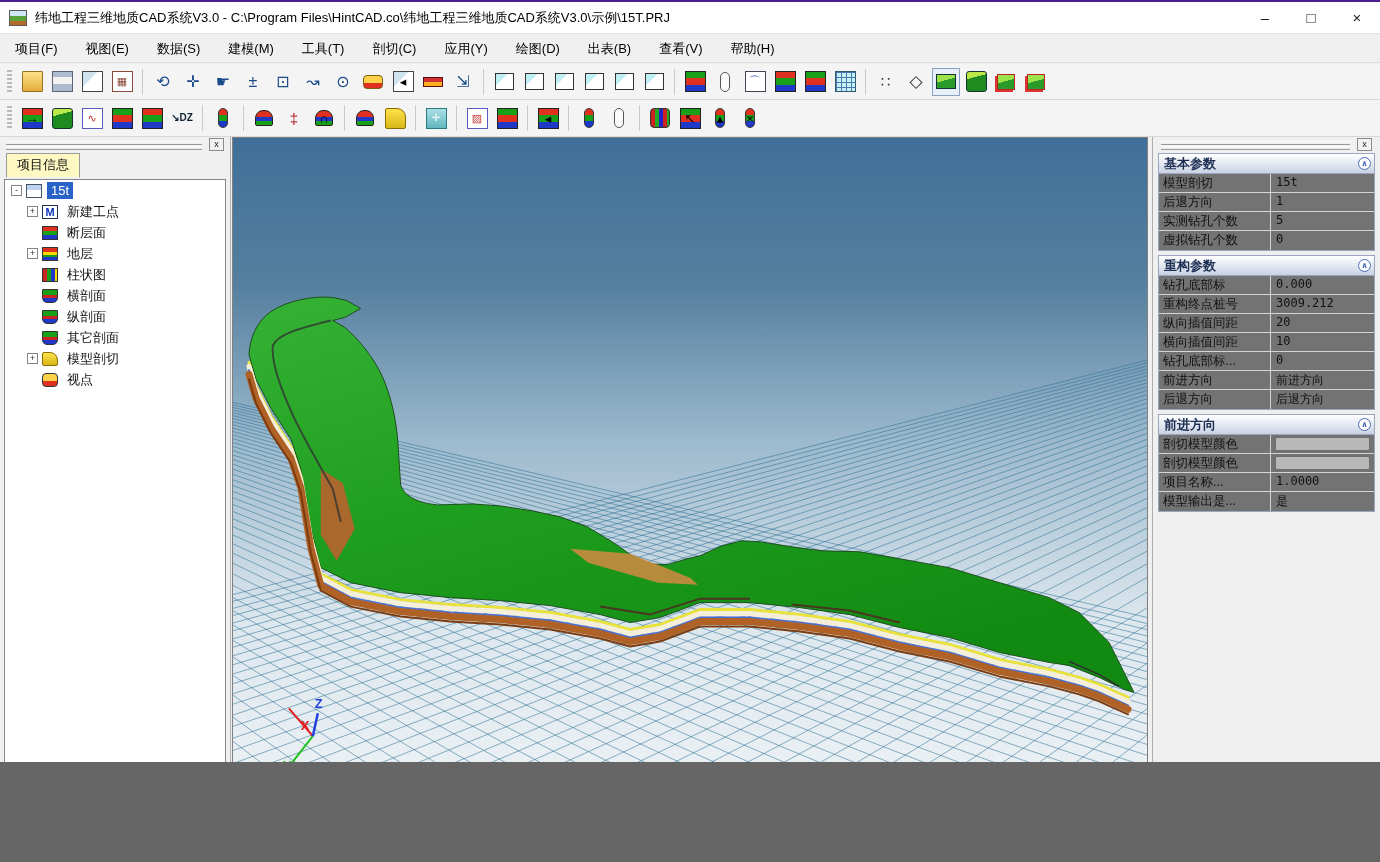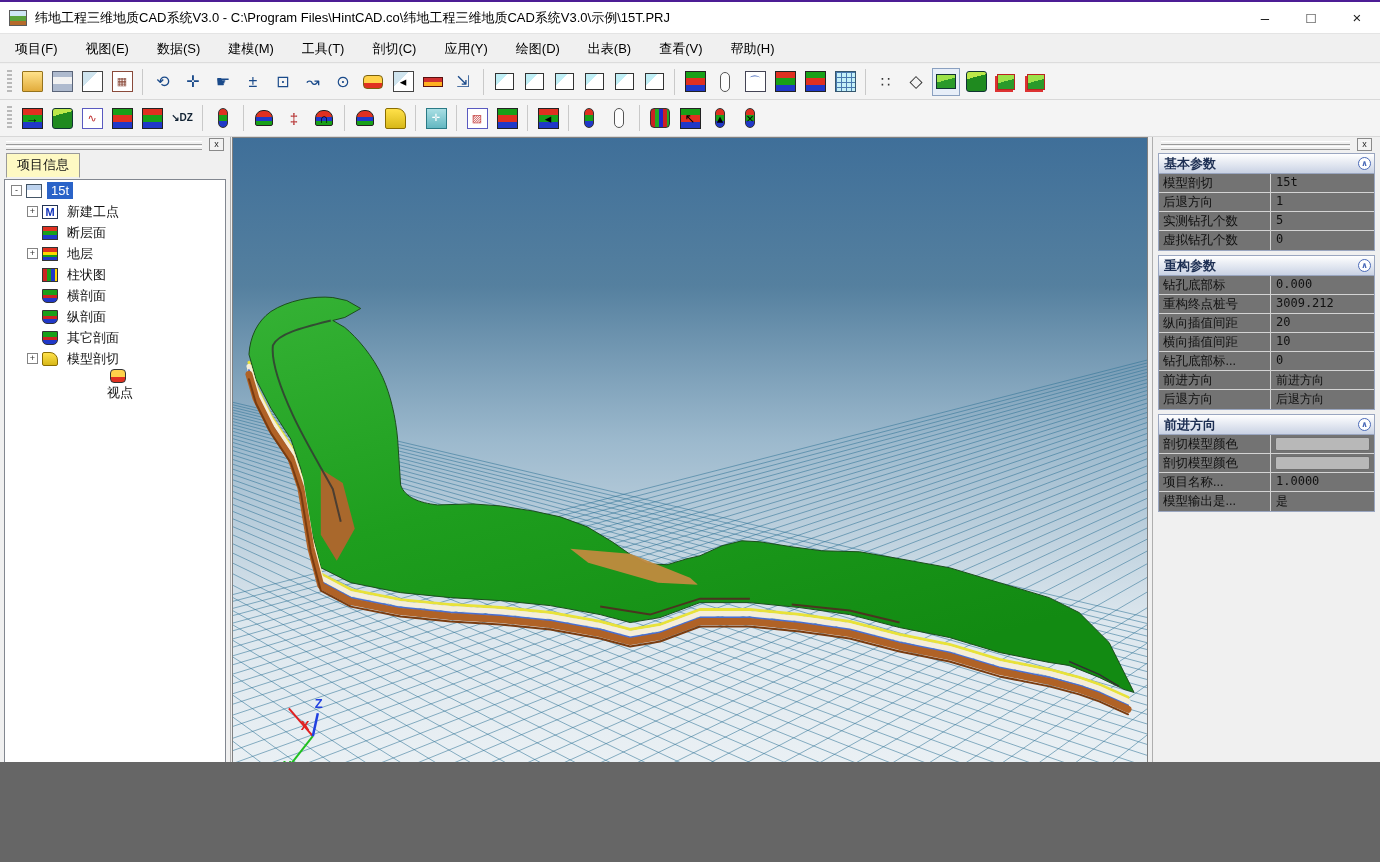--- a/index.html
+++ b/index.html
@@ -364,21 +364,21 @@
           <div class="tree-row" style="padding-left: 22px;">
             <span style="width: 15px; flex: 0 0 auto;"></span>
             <span class="tree-icon ti-section"></span>
             <span class="tree-label">其它剖面</span>
           </div>
           <div class="tree-row" style="padding-left: 22px;">
             <span class="tree-expander">+</span>
             <span class="tree-icon ti-cut"></span>
             <span class="tree-label">模型剖切</span>
           </div>
-          <div class="tree-row" style="padding-left: 10px; flex-direction: column;">
+          <div class="tree-row" style="padding-left: 22px;">
             <span style="width: 15px; flex: 0 0 auto;"></span>
             <span class="tree-icon ti-view"></span>
             <span class="tree-label">视点</span>
           </div>
         </div>
     </div>
 
     <div id="viewport">
       <svg id="scene" viewBox="0 0 916 675" preserveAspectRatio="none">
         <defs>

